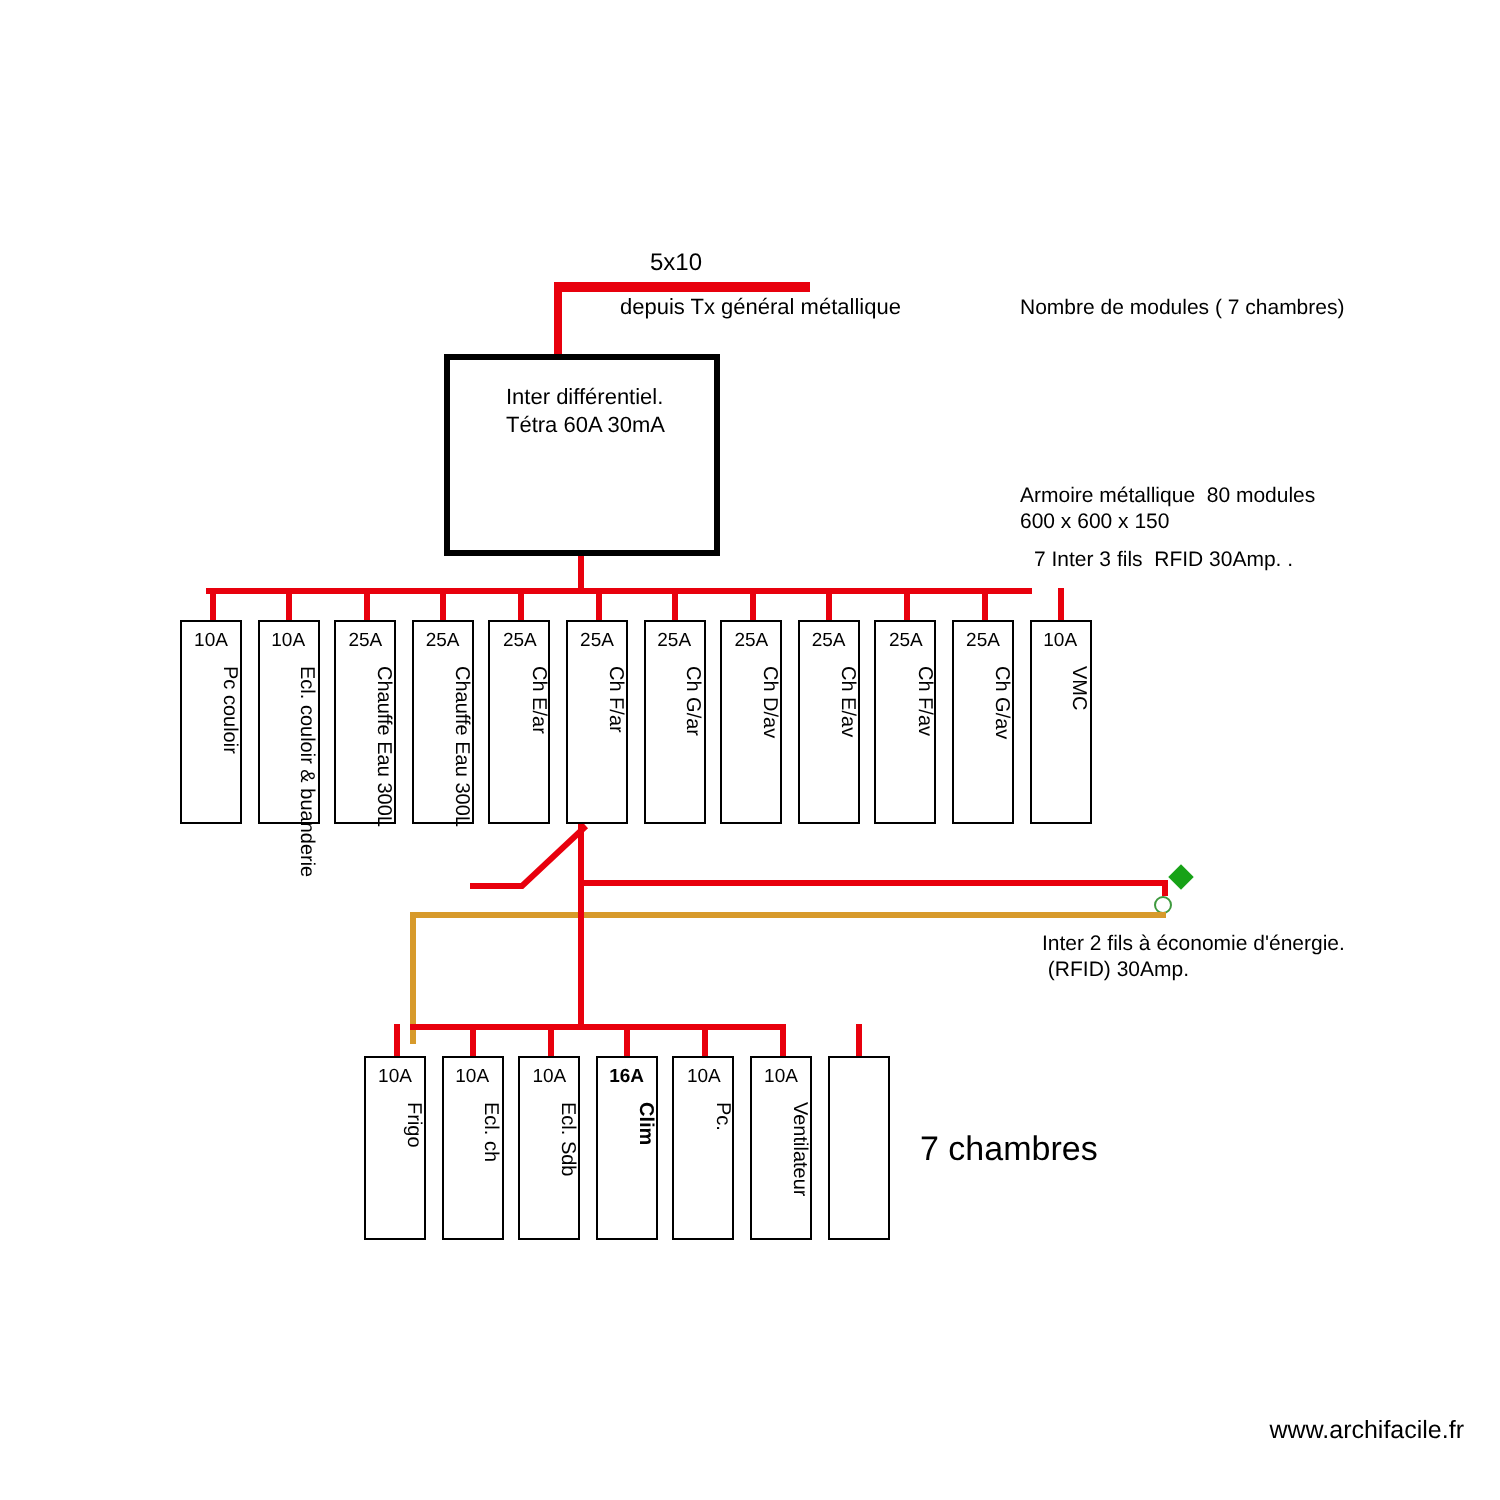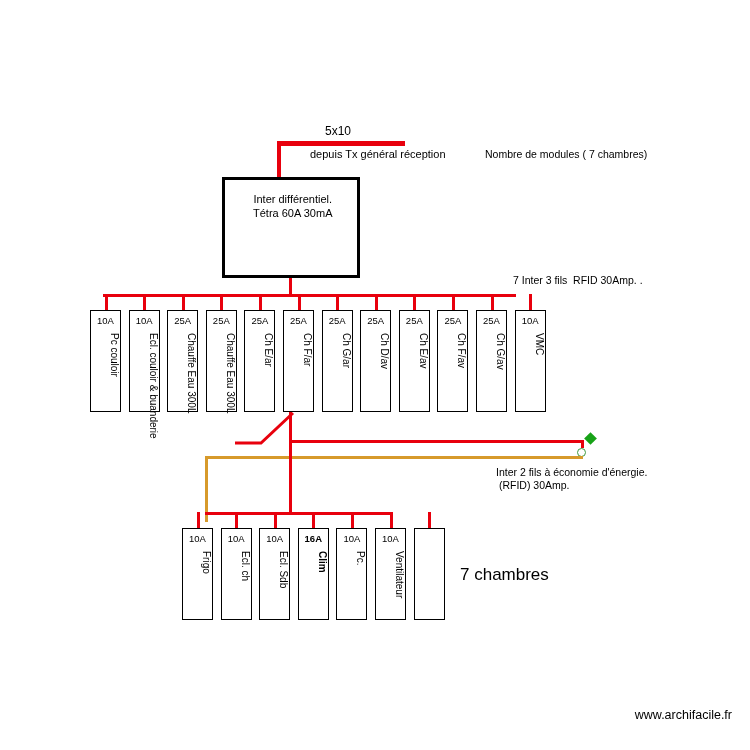--- a/index.html
+++ b/index.html
@@ -32,21 +32,20 @@
     position: absolute;
     font-size: 11px;
     line-height: 13px;
     white-space: pre;
   }
   .main-breaker {
     position: absolute;
     border: 3px solid #000;
     background: #fff;
     box-sizing: border-box;
-    text-align: center;
   }
   .main-breaker .mb-text {
     position: absolute;
     left: 28px;
     top: 12px;
     font-size: 11px;
     line-height: 14px;
     white-space: pre;
   }
   .brk {
@@ -76,20 +75,21 @@
   }
   .brk .nm span {
     display: block;
     padding-left: 1px;
   }
   .note {
     position: absolute;
     font-size: 10.5px;
     line-height: 13px;
     white-space: pre;
+    margin-left: 25px;
   }
   .big-label {
     position: absolute;
     font-size: 17px;
   }
   .footer {
     position: absolute;
     right: 18px;
     bottom: 28px;
     font-size: 12.5px;
@@ -115,33 +115,35 @@
 <body>
 
 <div id="canvas">
 
   <div class="label" style="left:325px; top:125px; font-size:12px;">5x10</div>
 
   <div class="wire wire-thick-h" style="left:277px; top:141px; width:128px;"></div>
 
   <div class="wire wire-v" style="left:277px; top:141px; height:36px; width:4px;"></div>
 
-  <div class="label" style="left:310px; top:148px; font-size:11px;">depuis Tx général réception</div>
+  <div class="label" style="left:310px; top:148px; font-size:11px;">depuis Tx général métallique</div>
 
   <div class="main-breaker" style="left:222px; top:177px; width:138px; height:101px;">
     <div class="mb-text">Inter différentiel.
 Tétra 60A 30mA</div>
   </div>
 
   <div class="wire wire-v" style="left:289px; top:278px; height:18px;"></div>
 
   <div class="wire wire-h" style="left:103px; top:294px; width:413px;"></div>
 
   <div class="note" style="left:485px; top:148px;">Nombre de modules ( 7 chambres)</div>
-  <div class="note" style="left:513px; top:274px;">7 Inter 3 fils  RFID 30Amp. .</div>
+  <div class="note" style="left:485px; top:242px;">Armoire métallique  80 modules
+600 x 600 x 150</div>
+  <div class="note" style="left:492px; top:274px;">7 Inter 3 fils  RFID 30Amp. .</div>
 
   <div id="main-row-layer">
       <div class="wire wire-v" style="left: 104.5px; top: 294px; height: 16px;"></div>
       <div class="brk" style="left: 90px; top: 310px; width: 31px; height: 102px;">
         <div class="amp">10A</div>
         <div class="nm">
           <span>Pc couloir</span>
         </div>
       </div>
       <div class="wire wire-v" style="left: 143.1px; top: 294px; height: 16px;"></div>

